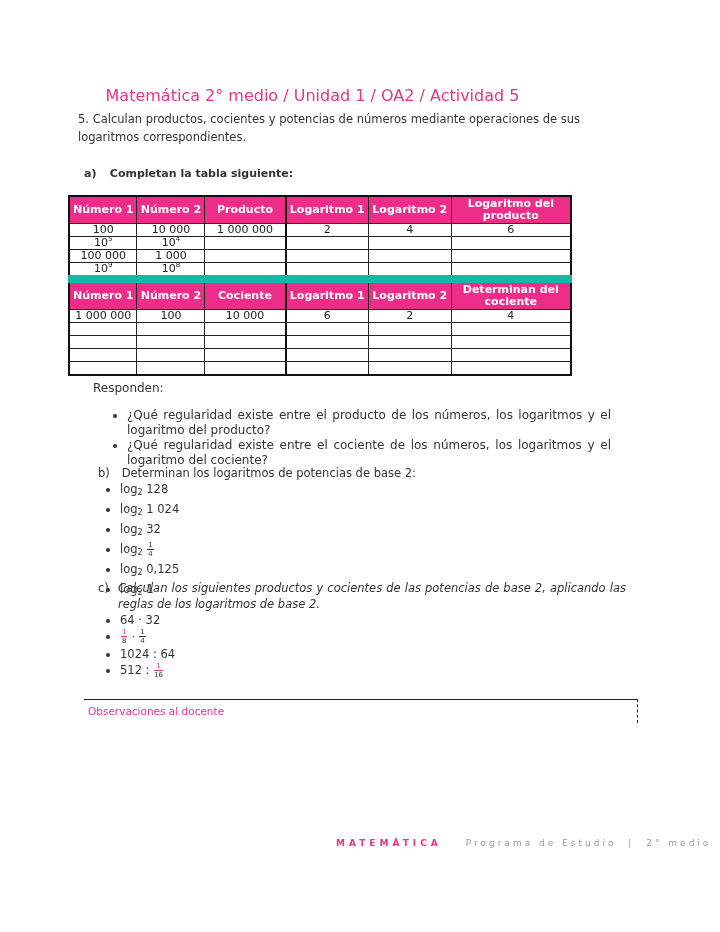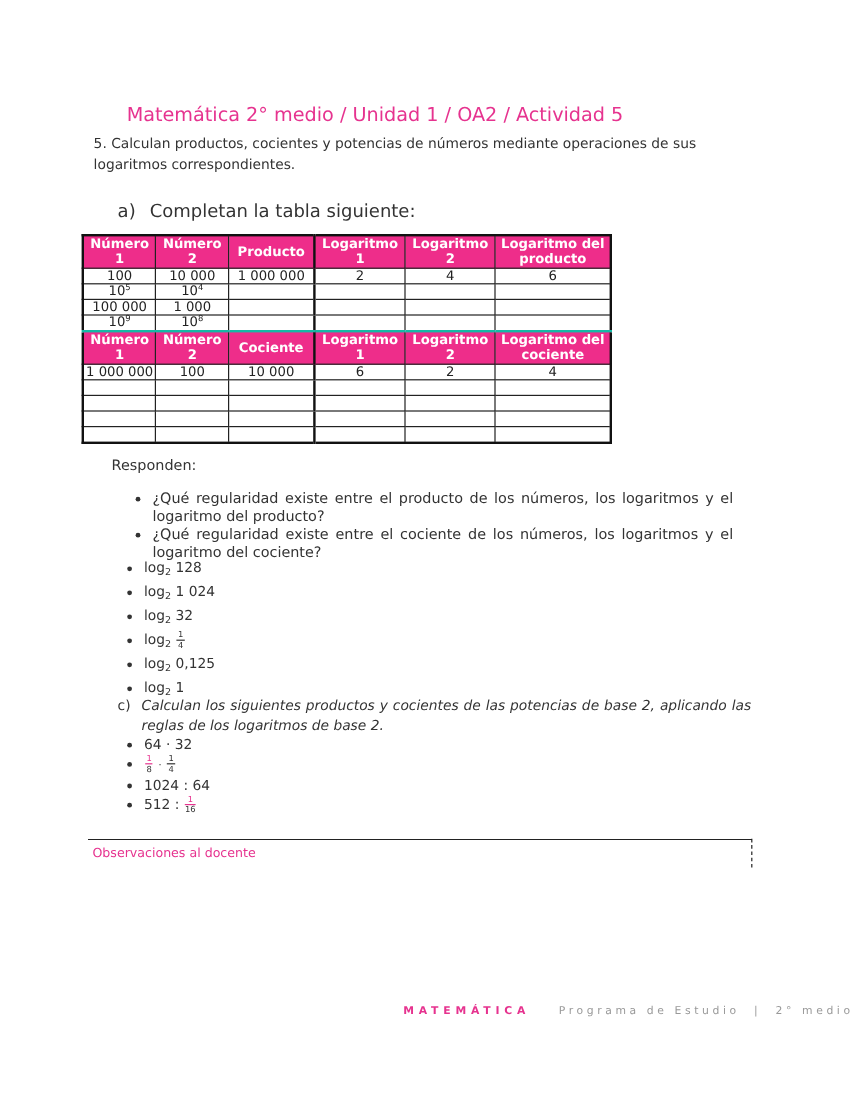--- a/index.html
+++ b/index.html
@@ -1,41 +1,41 @@
 <!DOCTYPE html>
 <html><head>
 <meta charset="utf-8">
 <style>
   html, body { margin: 0; padding: 0; background: #ffffff; }
   body { width: 720px; height: 932px; position: relative; font-family: "DejaVu Sans", sans-serif; color: #222; overflow: hidden; }
   .title { position: absolute; top: 86px; left: 0; width: 625px; text-align: center; color: #e6338f; font-size: 16px; font-family: "DejaVu Sans", sans-serif; }
   .intro { position: absolute; top: 110px; left: 78px; width: 555px; font-size: 11.5px; line-height: 18px; color: #333; }
-  .sub-a { position: absolute; top: 167px; left: 98px; font-size: 15px; color: #333; }
+  .sub-a { position: absolute; top: 167px; left: 84px; font-size: 11px; color: #333; font-weight: bold; }
   .sub-a .lbl { display: inline-block; width: 22px; }
-  table.grid { position: absolute; top: 195px; left: 68px; width: 442px; border-collapse: collapse; font-family: "DejaVu Sans", sans-serif; font-size: 11px; }
+  table.grid { position: absolute; top: 195px; left: 68px; width: 504px; border-collapse: collapse; font-family: "DejaVu Sans", sans-serif; font-size: 11px; }
   table.grid td, table.grid th { border: 1px solid #222; text-align: center; padding: 0; height: 12px; line-height: 12px; }
   table.grid th { background: #ee2d8a; color: #ffffff; font-weight: bold; font-size: 11px; height: 26px; line-height: 12px; border: 1px solid #222; }
   table.grid td.thick-r, table.grid th.thick-r { border-right: 2px solid #111; }
-  table.grid tr.thick-b td { border-bottom: 2px solid #14b8a6; }
+  table.grid tr.thick-b td { border-bottom: 8px solid #14b8a6; }
   table.grid { border: 2px solid #111; }
   sup { font-size: 7px; line-height: 0; }
   .responden { position: absolute; top: 381px; left: 93px; width: 530px; font-size: 12px; line-height: 15px; color: #333; }
   .responden ul { margin: 12px; padding-left: 22px; }
   .responden li { text-align: justify; margin: 0; }
   .sub-b { position: absolute; top: 465px; left: 98px; width: 530px; font-size: 11.5px; line-height: 16px; color: #333; }
   .sub-b ul, .sub-c ul { margin: 0; padding-left: 22px; list-style: disc; }
   .sub-b li, .sub-c li { margin-left: 0; }
   .sub-c { position: absolute; top: 580px; left: 98px; width: 528px; font-size: 11.5px; line-height: 16px; color: #333; }
   .lbl { display: inline-block; width: 20px; }
   .frac { display: inline-block; vertical-align: middle; text-align: center; font-size: 7px; line-height: 8px; margin: 0 1px; }
   .frac .num { display: block; border-bottom: 1px solid #333; padding: 0 1px; }
   .frac .num.pink { color: #e6338f; border-bottom-color: #e6338f; }
   .frac .den { display: block; }
   .sub { font-size: 8px; vertical-align: -2px; }
-  .obs { position: absolute; top: 699px; left: 73px; width: 545px; border-top: 1px solid #222; border-right: 1px dashed #222; padding: 4px 4px 4px 4px; font-size: 10.5px; line-height: 15px; color: #333; }
+  .obs { position: absolute; top: 699px; left: 84px; width: 545px; border-top: 1px solid #222; border-right: 1px dashed #222; padding: 4px 4px 4px 4px; font-size: 10.5px; line-height: 15px; color: #333; }
   .obs .obs-title { color: #e6338f; }
   .obs .obs-text { text-align: justify; }
   .footer { position: absolute; top: 838px; left: 336px; font-size: 9px; letter-spacing: 3px; color: #999; white-space: nowrap; }
   .footer .brand { color: #e6338f; font-weight: bold; letter-spacing: 4px; }
   .footer .sep { margin: 0 6px; }
 </style>
 </head>
 <body>
 
 <div class="title">Matemática 2° medio / Unidad 1 / OA2 / Actividad 5</div>
@@ -96,21 +96,21 @@
     <td></td>
     <td></td>
     <td></td>
   </tr>
   <tr>
     <th>Número 1</th>
     <th>Número 2</th>
     <th class="thick-r">Cociente</th>
     <th>Logaritmo 1</th>
     <th>Logaritmo 2</th>
-    <th>Logaritmo del cociente</th>
+    <th>Determinan del cociente</th>
   </tr>
   <tr>
     <td>1 000 000</td>
     <td>100</td>
     <td class="thick-r">10 000</td>
     <td>6</td>
     <td>2</td>
     <td>4</td>
   </tr>
   <tr>
@@ -150,20 +150,24 @@
 
 <div class="responden">
   <div>Responden:</div>
   <ul>
     <li>¿Qué regularidad existe entre el producto de los números, los logaritmos y el logaritmo del producto?</li>
     <li>¿Qué regularidad existe entre el cociente de los números, los logaritmos y el logaritmo del cociente?</li>
   </ul>
 </div>
 
 <div class="sub-b">
+  <div>
+    <span class="lbl">b)</span>
+    <span>Determinan los logaritmos de potencias de base 2:</span>
+  </div>
   <ul>
     <li><span>log</span><span class="sub">2</span> <span>128</span></li>
     <li><span>log</span><span class="sub">2</span> <span>1 024</span></li>
     <li><span>log</span><span class="sub">2</span> <span>32</span></li>
     <li><span>log</span><span class="sub">2</span> <span class="frac"><span class="num">1</span><span class="den">4</span></span></li>
     <li><span>log</span><span class="sub">2</span> <span>0,125</span></li>
     <li><span>log</span><span class="sub">2</span> <span>1</span></li>
   </ul>
 </div>
 

